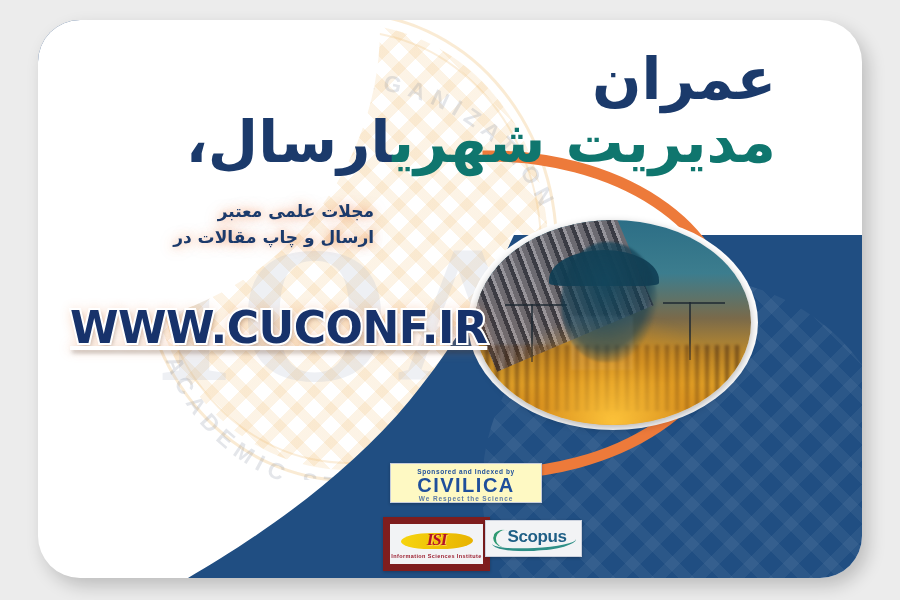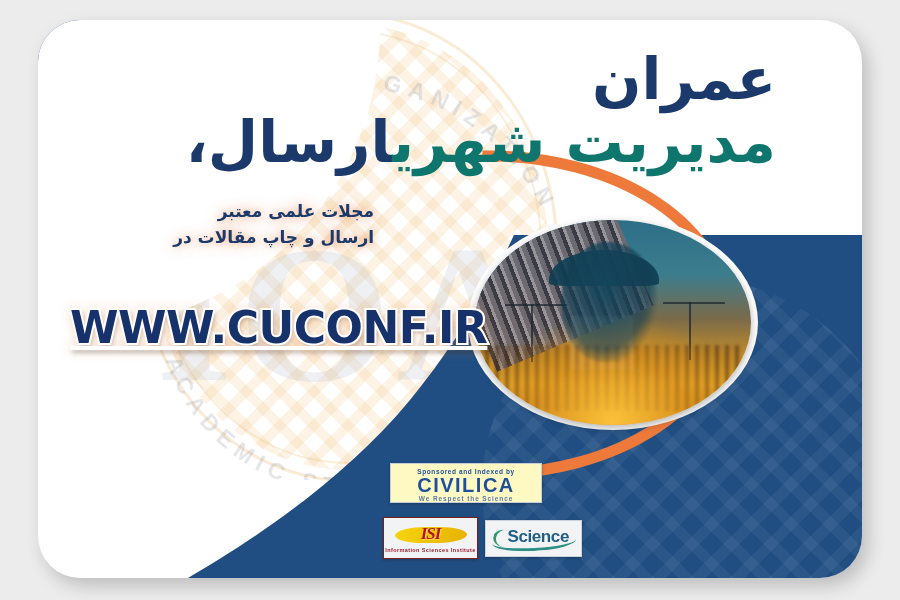--- a/index.html
+++ b/index.html
@@ -197,21 +197,21 @@
   .civ-mid{
     font-size:20px;font-weight:700;color:#1f4f9b;letter-spacing:1.5px;line-height:1;
     font-family:"Liberation Sans",sans-serif;
   }
   .civ-bot{
     font-size:6.5px;font-weight:700;color:#5d7ba8;letter-spacing:.9px;
     font-family:"Liberation Sans",sans-serif;
   }
   .logo-isi{
     position:absolute;left:345px;top:497px;width:93px;height:40px;
-    background:#f2f3f5;border:1px solid #7f1d1d;
+    background:#f2f3f5;border:7px solid #7f1d1d;
     display:flex;flex-direction:column;align-items:center;justify-content:center;
     box-shadow:0 1px 3px rgba(0,0,0,.25);
   }
   .isi-mark{
     position:relative;width:72px;height:22px;
     display:flex;align-items:center;justify-content:center;
   }
   .isi-swoosh{
     position:absolute;left:0;top:4px;width:72px;height:16px;
     background:linear-gradient(90deg,#f6d40f,#e8b300);
@@ -329,18 +329,18 @@
         <div class="isi-swoosh"></div>
         <div class="isi-text">ISI</div>
       </div>
       <div class="isi-cap">Information Sciences Institute</div>
     </div>
 
     <div class="logo-scopus">
       <div class="sco-wrap">
         <div class="sco-swoosh"></div>
         <div class="sco-swoosh2"></div>
-        <div class="sco-text">Science</div>
+        <div class="sco-text">Scopus</div>
       </div>
     </div>
 
   </div>
 </div>
 
 </body></html>

